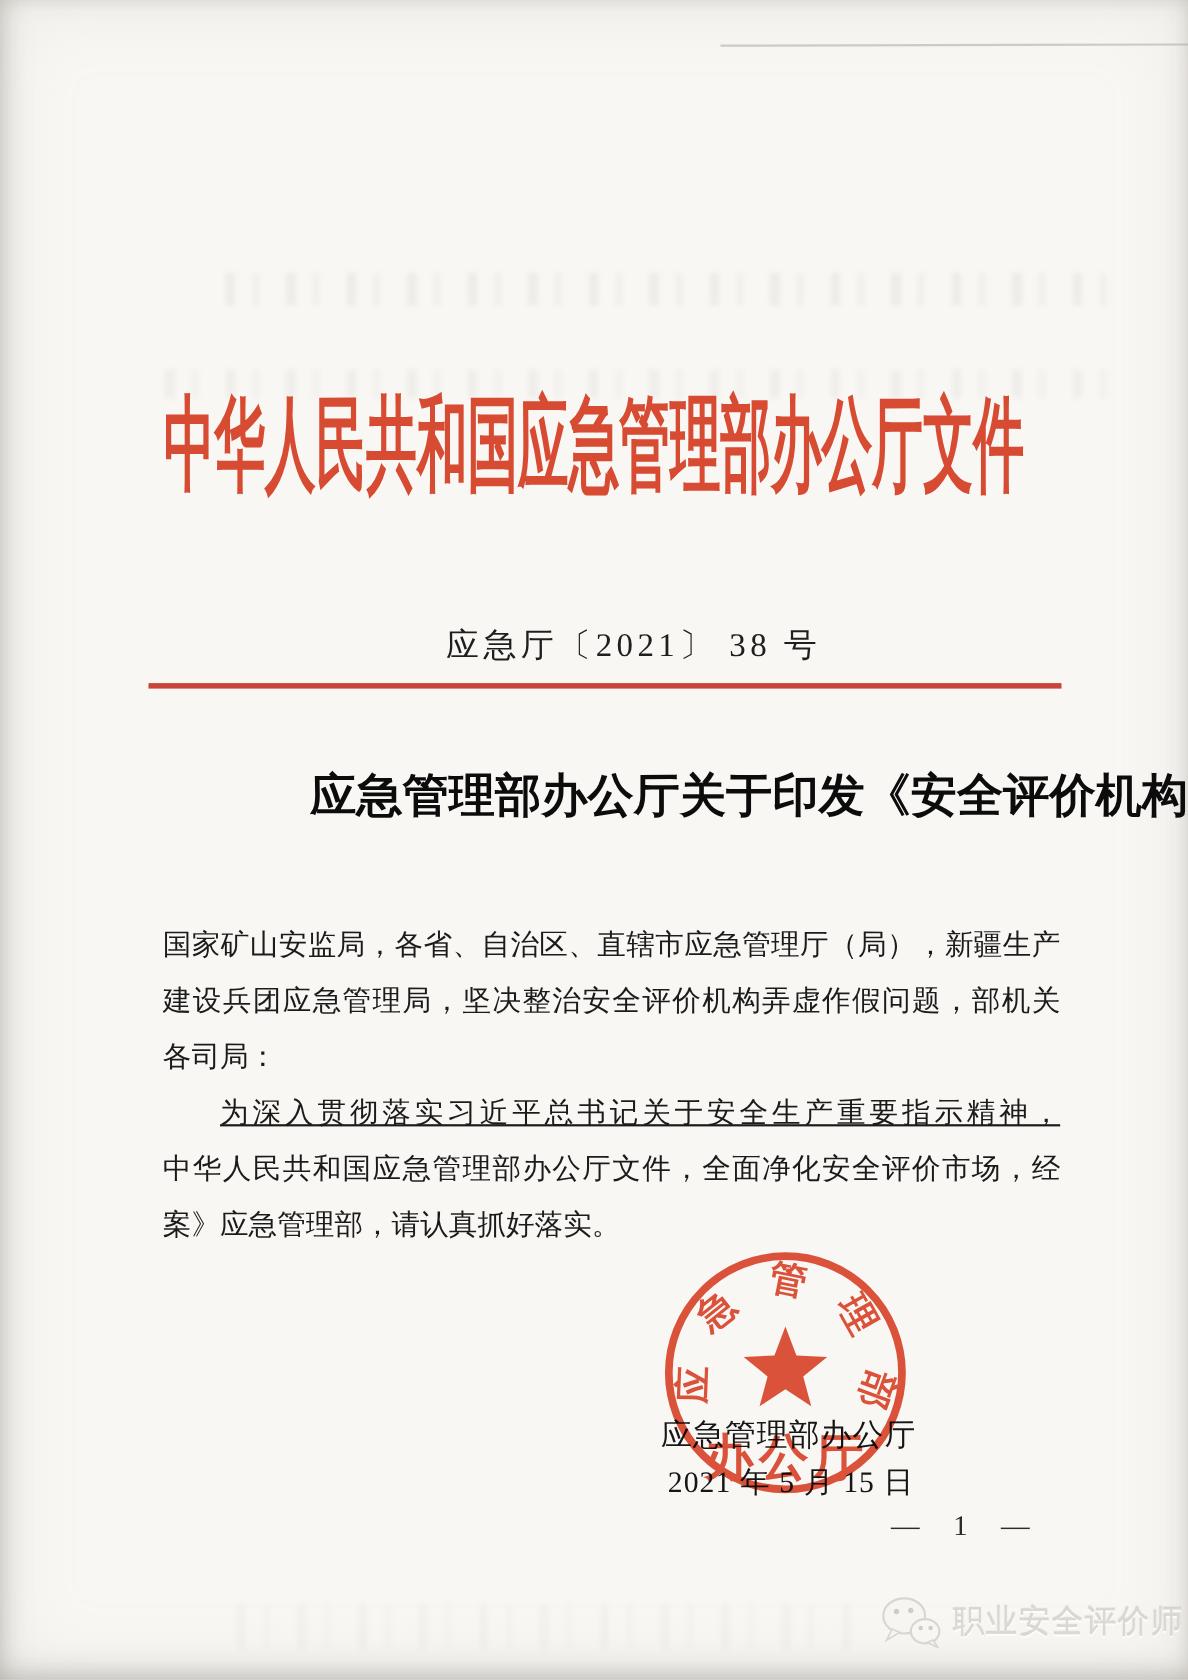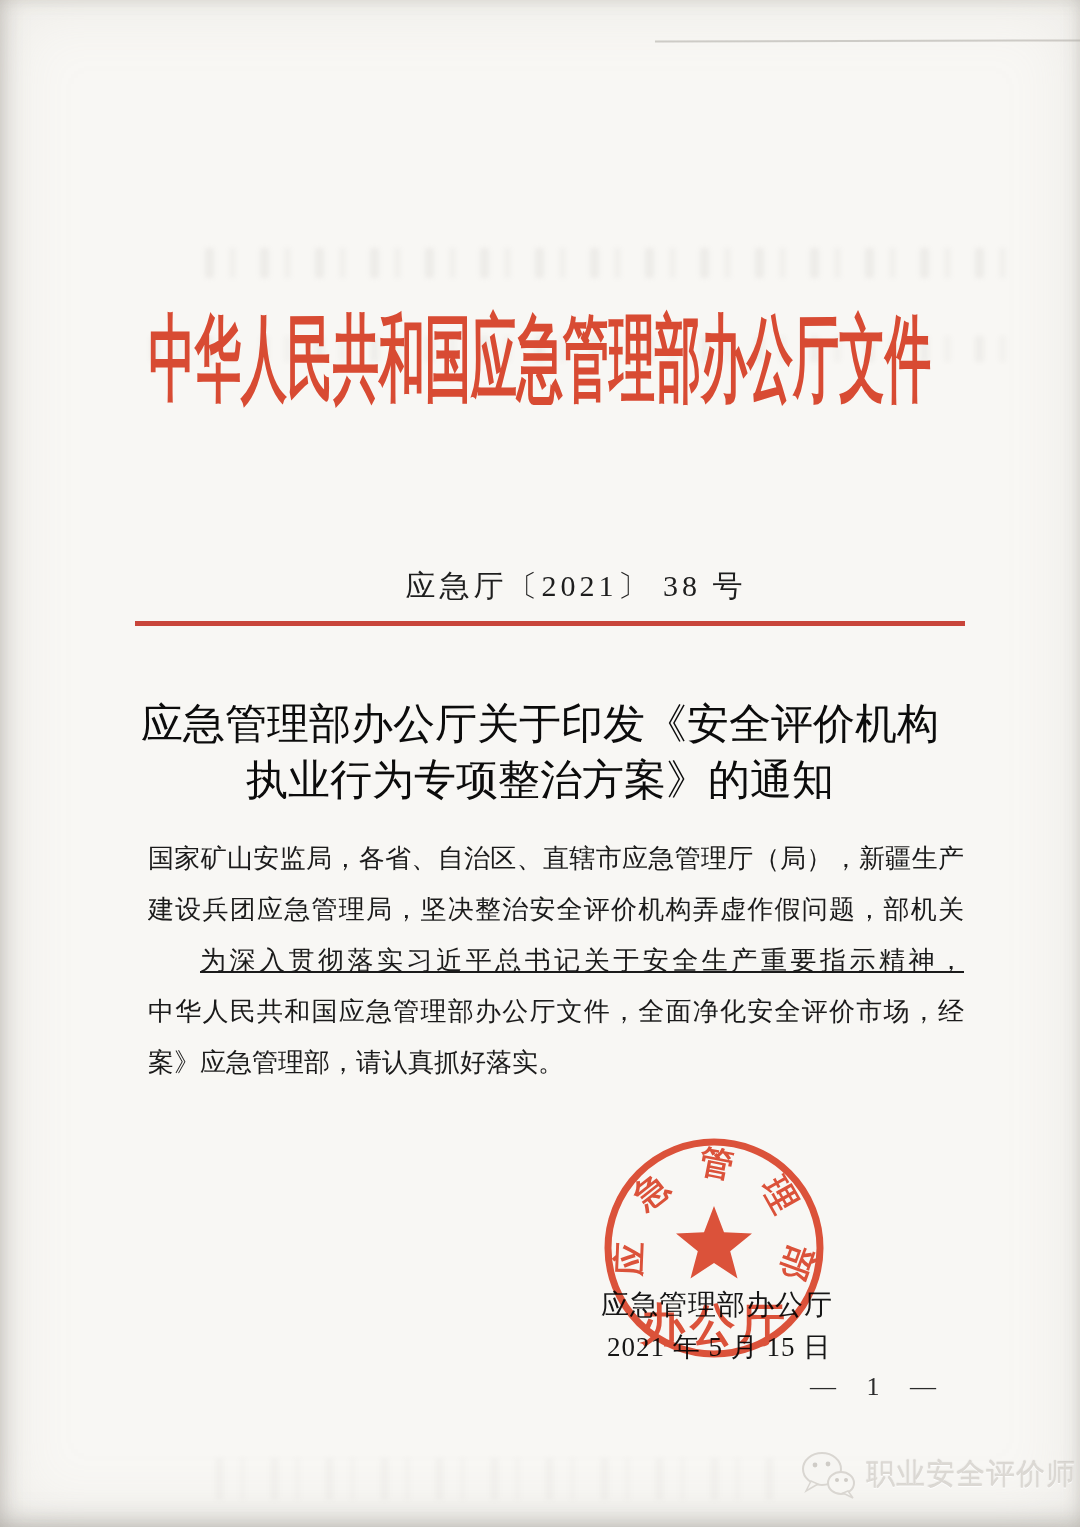--- a/index.html
+++ b/index.html
@@ -28,43 +28,43 @@
     background:repeating-linear-gradient(90deg,
       rgba(148,145,139,0.20) 0 9px, rgba(148,145,139,0) 9px 24px,
       rgba(148,145,139,0.13) 24px 31px, rgba(148,145,139,0) 31px 55px);
     filter:blur(2.5px);
   }
   .ghost-1{top:248px;left:205px;width:815px;height:30px;opacity:.55;}
   .ghost-2{top:336px;left:150px;width:880px;height:26px;opacity:.45;}
   .ghost-3{top:1458px;left:215px;width:560px;height:42px;opacity:.28;}
   
   .banner{
-    position:absolute;top:362px;left:0;width:100%;height:124px;
-    display:flex;justify-content:center;
+    position:absolute;top:344px;left:0;width:100%;height:124px;
+    display:flex;justify-content:center;align-items:center;
   }
   .banner span{
     display:inline-block;
     font-size:46px;font-weight:bold;letter-spacing:0px;
     color:#d84b33;white-space:nowrap;
     transform:scaleY(2.05);
   }
   
   .doc-number{
     position:absolute;top:566px;left:0;width:100%;
     text-align:center;font-size:30px;letter-spacing:4px;color:#1e1e1e;padding-left:36px;
   }
   
   .red-rule{
     position:absolute;top:621px;left:135px;width:830px;height:5px;
     background:#c8453a;
   }
   
   .notice-title{
     position:absolute;top:696px;left:0;width:100%;
-    text-align:center;font-weight:normal;color:#0c0c0c;
+    text-align:right;font-weight:bold;color:#0c0c0c;
     font-size:42px;line-height:56px;
   }
   
   .body-text{
     position:absolute;top:833px;left:136px;width:828px;
     font-size:26px;color:#1b1b1b;
   }
   .body-line{
     height:51px;line-height:51px;white-space:nowrap;margin-left:12px;
   }
@@ -117,26 +117,26 @@
   <div class="banner">
     <span>中华人民共和国应急管理部办公厅文件</span>
   </div>
 
   <div class="doc-number">应急厅〔2021〕 38 号</div>
 
   <div class="red-rule"></div>
 
   <div class="notice-title">
     <div>应急管理部办公厅关于印发《安全评价机构</div>
-    <div>执业行为专项整治方案》的通知</div>
   </div>
 
   <div class="body-text">
     <div class="body-line stretch">国家矿山安监局，各省、自治区、直辖市应急管理厅（局），新疆生产</div>
     <div class="body-line stretch">建设兵团应急管理局，坚决整治安全评价机构弄虚作假问题，部机关</div>
+    <div class="body-line">各司局：</div>
     <div class="body-line stretch indent">为深入贯彻落实习近平总书记关于安全生产重要指示精神，</div>
     <div class="body-line stretch">中华人民共和国应急管理部办公厅文件，全面净化安全评价市场，经</div>
     <div class="body-line">案》应急管理部，请认真抓好落实。</div>
   </div>
 
   <div class="sig-org">应急管理部办公厅</div>
   <div class="sig-date">2021 年 5 月 15 日</div>
 
   <svg class="seal" viewBox="0 0 242 242" xmlns="http://www.w3.org/2000/svg">
     <circle cx="120" cy="118" r="106" fill="none" stroke="#e0452b" stroke-width="7"></circle>

